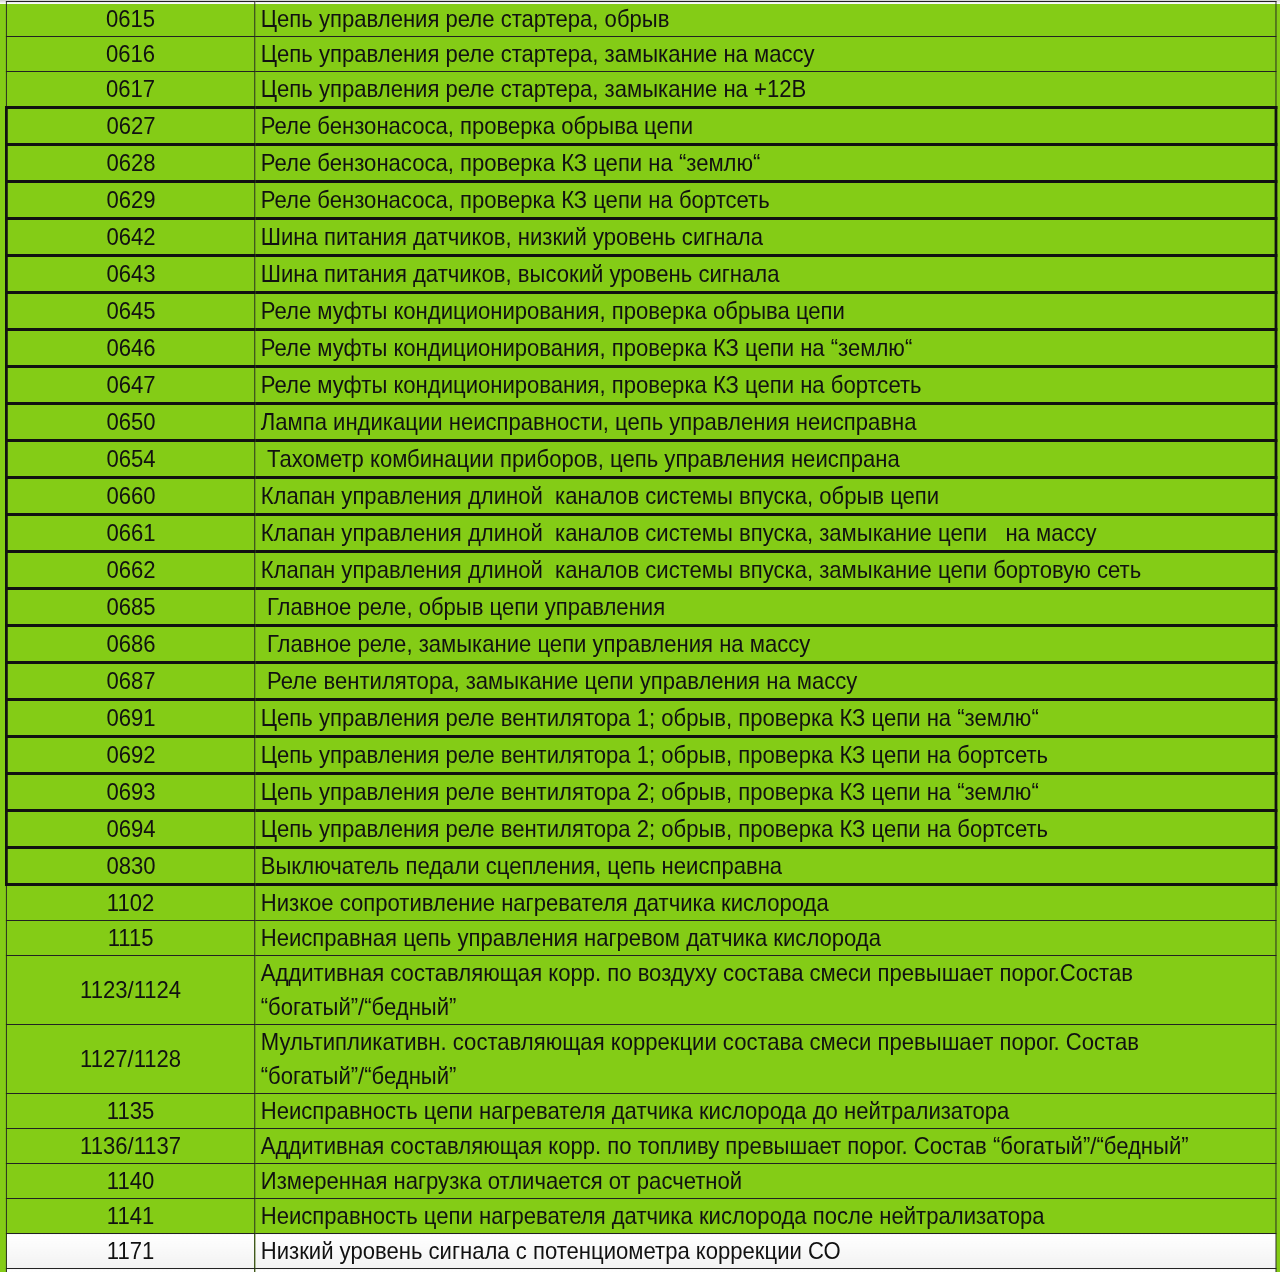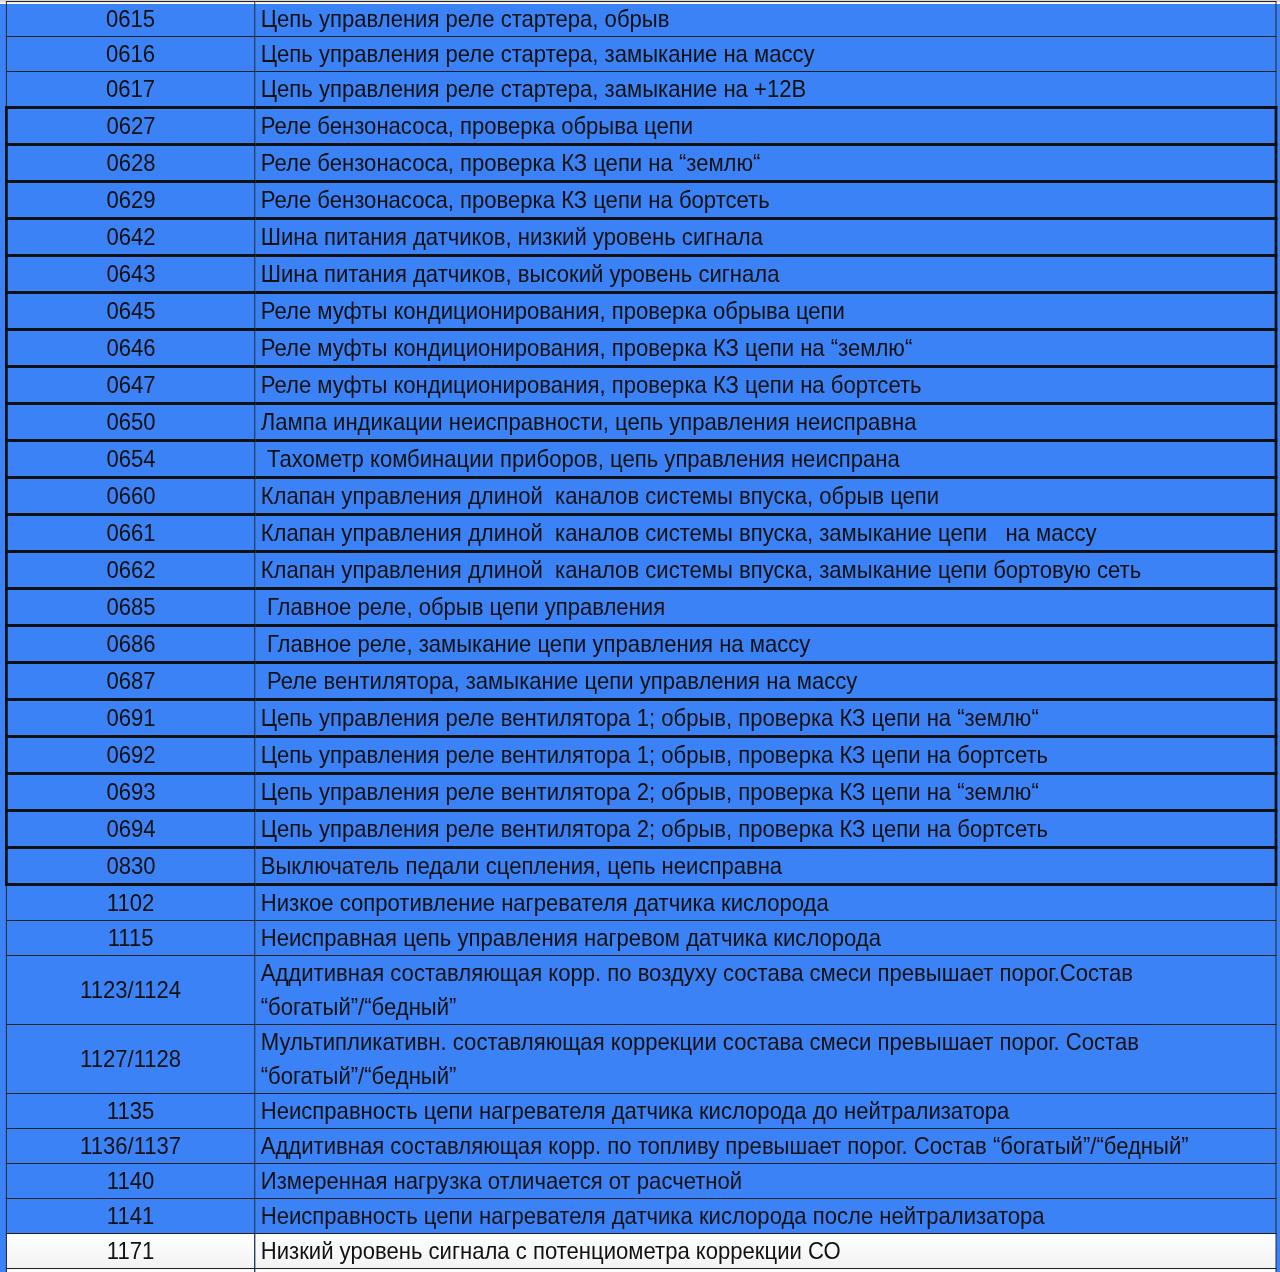--- a/index.html
+++ b/index.html
@@ -1,19 +1,19 @@
 <!DOCTYPE html>
 <html><head>
 <meta charset="utf-8">
 <style>
   html, body { margin: 0; padding: 0; background: #ffffff; }
   body { width: 1280px; height: 1272px; overflow: hidden; position: relative; }
   .page {
     position: absolute; left: 0; top: 0; width: 1280px; height: 1272px;
-    background: #3b82f6;
+    background: #84cc16;
   }
   .top-shade {
     position: absolute; left: 0; top: 0; width: 1280px; height: 4px;
     background: linear-gradient(#cfcfcf, #ffffff);
   }
   table.codes {
     position: absolute; left: 5px; top: 1px;
     width: 1270px;
     border-collapse: collapse;
     table-layout: fixed;

